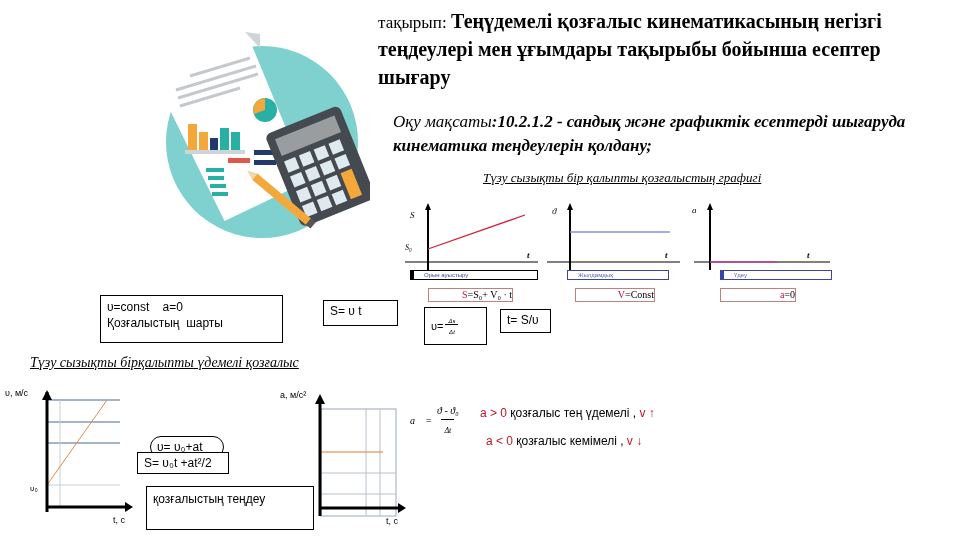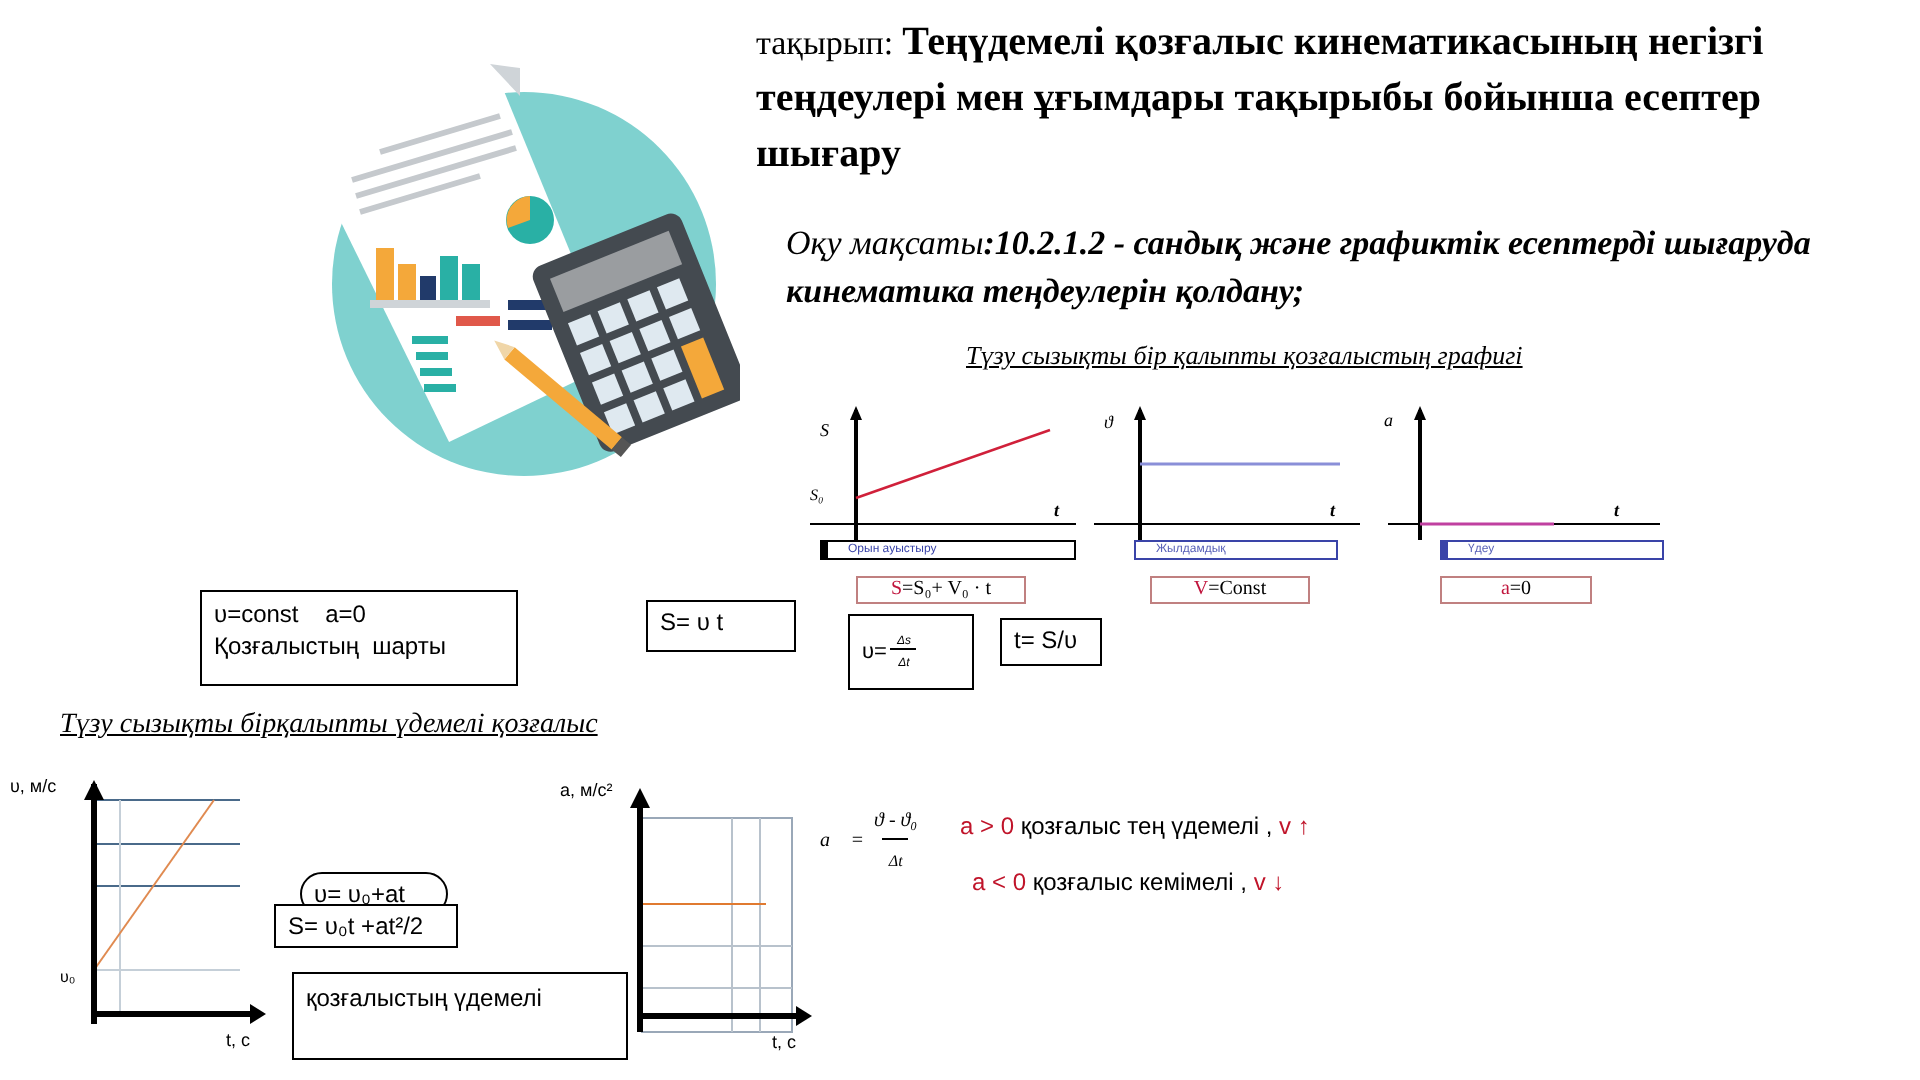--- a/index.html
+++ b/index.html
@@ -7,21 +7,21 @@
   .abs { position:absolute; }
   .title { left:378px; top:8px; width:540px; line-height:26px; }
   .title .prefix { font-family:"Liberation Serif", serif; font-size:17px; }
   .title .main { font-family:"Liberation Serif", serif; font-size:20px; font-weight:bold; }
   .goal { left:393px; top:110px; width:530px; font-family:"Liberation Serif", serif; font-style:italic; font-size:17px; line-height:24px; }
   .goal b { font-weight:bold; }
   .subhead { font-family:"Liberation Serif", serif; font-style:italic; font-size:13px; text-decoration:underline; }
   .box { position:absolute; border:1px solid #000; background:#fff; font-size:12px; padding:3px 6px; box-sizing:border-box; }
   .mini-graph { position:absolute; }
   .cap-box { position:absolute; height:10px; border:1px solid #000; border-left-width:4px; box-sizing:border-box; font-size:6px; color:#5a62b8; line-height:8px; padding-left:10px; }
-  .formula-box { position:absolute; height:14px; border:1px solid #c08080; box-sizing:border-box; font-family:"Liberation Serif", serif; font-size:10px; text-align:center; line-height:12px; }
+  .formula-box { position:absolute; height:14px; border:1px solid #c08080; box-sizing:border-box; font-family:"Liberation Serif", serif; font-size:10px; text-align:right; line-height:12px; }
   .red { color:#c0143c; }
   .redtext { color:#c0142a;text-align:right; }
   .cond { font-size:12px; }
 </style>
 </head>
 <body>
 
 <div class="abs" style="left:150px;top:20px;width:220px;height:220px;">
   <svg width="220" height="220" viewBox="0 0 220 220">
     <circle cx="112" cy="122" r="96" fill="#7fd1cf"></circle>
@@ -127,21 +127,21 @@
     <line x1="28" y1="62" x2="95" y2="62" stroke="#c040a0" stroke-width="1.5"></line>
     <text x="10" y="13" font-family="Liberation Serif" font-style="italic" font-size="9">a</text>
     <text x="125" y="58" font-family="Liberation Serif" font-style="italic" font-weight="bold" font-size="9">t</text>
   </svg>
   <div class="cap-box" style="left:38px;top:70px;width:112px;border-color:#3a44a8;">Үдеу</div>
   <div class="formula-box" style="left:38px;top:88px;width:76px;">
     <span class="red">a</span><span>=0</span>
   </div>
 </div>
 
-<div class="box" style="left:100px;top:295px;width:159px;height:48px;line-height:16px;">
+<div class="box" style="left:100px;top:295px;width:183px;height:48px;line-height:16px;">
   <div style="white-space:pre;">υ=const    a=0</div>
   <div style="white-space:pre;">Қозғалыстың  шарты</div>
 </div>
 
 <div class="box" style="left:323px;top:300px;width:75px;height:26px;">S= υ t</div>
 
 <div class="box" style="left:424px;top:307px;width:63px;height:38px;display:flex;align-items:center;padding:2px 6px;">
   <span style="font-size:11px;">υ=</span>
   <span style="display:inline-flex;flex-direction:column;align-items:center;font-size:6px;font-style:italic;margin-left:2px;">
     <span style="border-bottom:1px solid #000;padding:0 3px;">Δs</span>
@@ -171,21 +171,21 @@
     <polygon points="125,122 133,127 125,132" fill="#000"></polygon>
     <text x="5" y="16" font-size="9" font-family="Liberation Sans">υ, м/с</text>
     <text x="30" y="111" font-size="8" font-family="Liberation Sans">υ₀</text>
     <text x="113" y="143" font-size="9" font-family="Liberation Sans">t, с</text>
   </svg>
 </div>
 
 <div class="box" style="left:150px;top:436px;width:74px;height:22px;border-radius:11px;">υ= υ₀+at</div>
 <div class="box" style="left:137px;top:452px;width:92px;height:22px;">S= υ₀t +at²/2</div>
 <div class="box" style="left:146px;top:486px;width:168px;height:44px;line-height:18px;">
-  <div>қозғалыстың үдемелі</div>
+  <div>қозғалыстың теңдеу</div>
 </div>
 
 <div class="abs" style="left:270px;top:380px;width:140px;height:150px;">
   <svg width="140" height="150">
     <rect x="51" y="29" width="75" height="107" fill="none" stroke="#9aa8b8" stroke-width="1"></rect>
     <g stroke="#b8c2cc" stroke-width="1">
       <line x1="51" y1="93" x2="126" y2="93"></line>
       <line x1="51" y1="114" x2="126" y2="114"></line>
       <line x1="96" y1="29" x2="96" y2="136"></line>
       <line x1="110" y1="29" x2="110" y2="136"></line>

